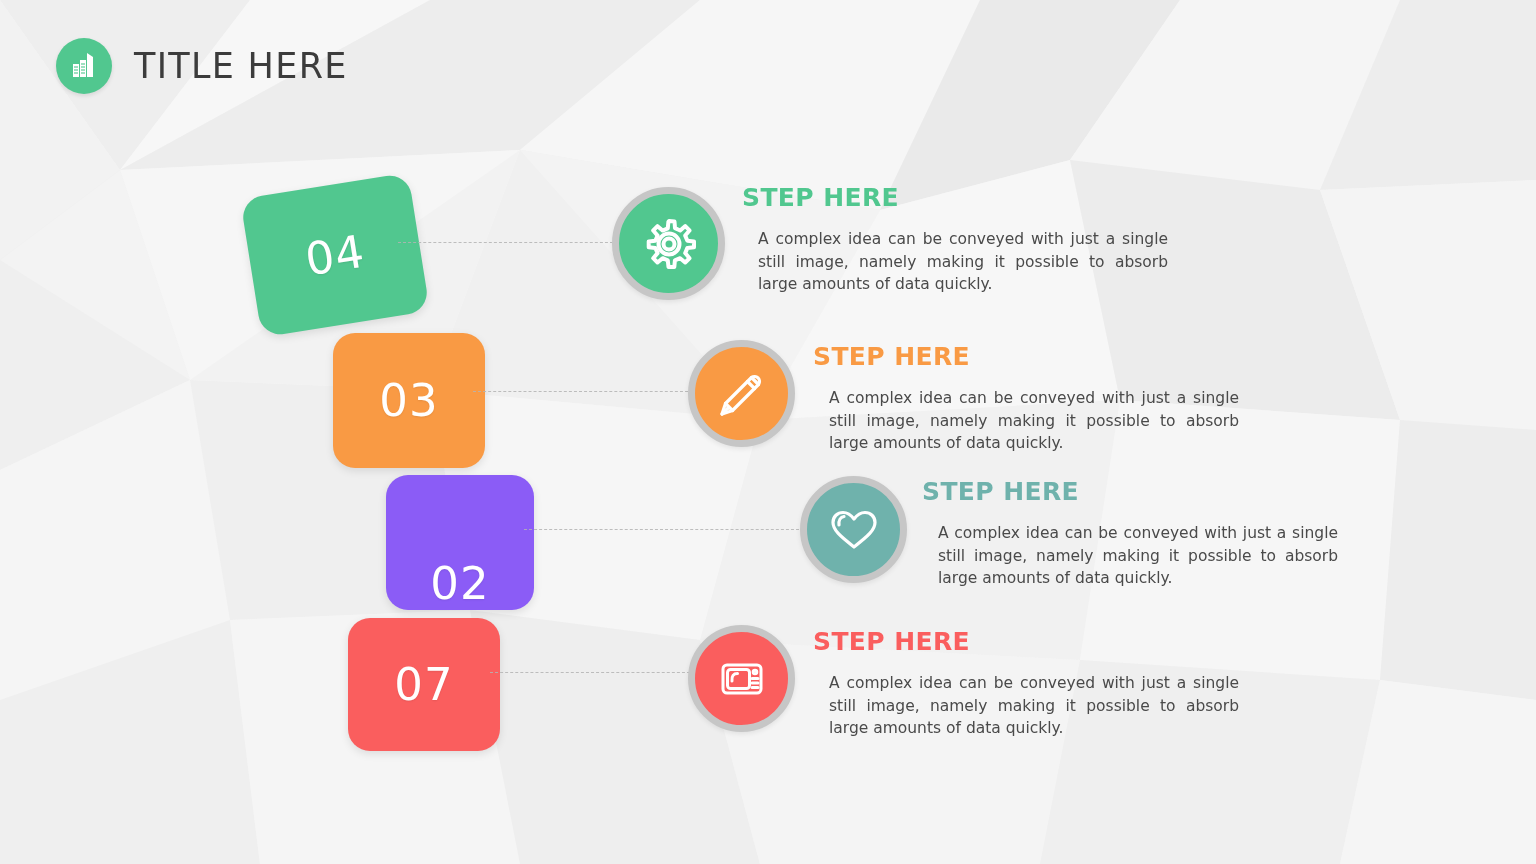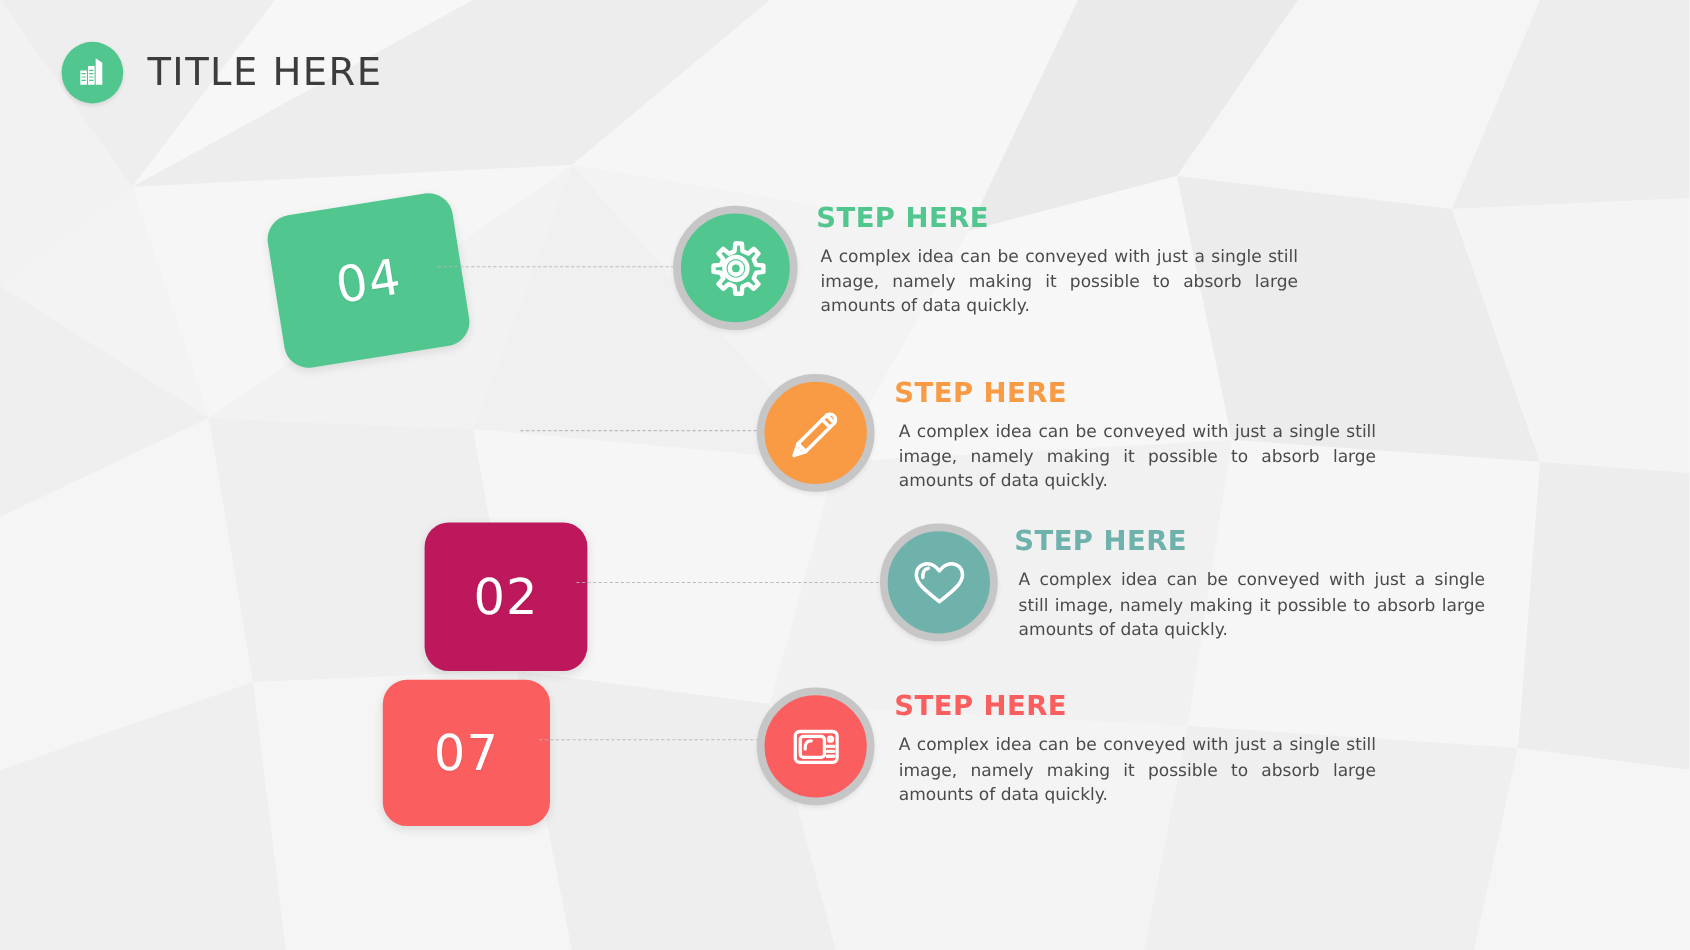--- a/index.html
+++ b/index.html
@@ -100,21 +100,21 @@
     font-size: 25px;
     font-weight: bold;
     letter-spacing: 0.4px;
     margin: 0 0 10px 0;
   }
   .step-body {
     font-size: 15.5px;
     line-height: 1.46;
     color: #4a4a4a;
     text-align: justify;
-    margin: 4px;
+    margin: 16px;
   }
 </style>
 </head>
 <body>
 
 <div class="slide">
 
   <svg class="bg-poly" viewBox="0 0 1536 864" preserveAspectRatio="none">
     <rect x="0" y="0" width="1536" height="864" fill="#f4f4f4"></rect>
     <polygon points="0,0 250,0 120,170" fill="#eeeeee"></polygon>
@@ -181,38 +181,41 @@
         <circle cx="32" cy="32" r="10.5"></circle>
         <circle cx="32" cy="32" r="5.5"></circle>
       </g>
     </svg>
   </div>
   <div class="step-block" style="left:742px; top:183px; width:442px;">
     <p class="step-head" style="color:#51c78f;">STEP HERE</p>
     <p class="step-body">A complex idea can be conveyed with just a single still image, namely making it possible to absorb large amounts of data quickly.</p>
   </div>
 
+  <div class="num-card" style="left:333px; top:333px; width:152px; height:135px; background:#f99a44;">
+    <span>03</span>
+  </div>
   <div class="connector" style="left:473px; top:391px; width:215px;"></div>
   <div class="icon-circle" style="left:688px; top:340px; width:107px; height:107px; background:#f99a44;">
     <svg width="58" height="58" viewBox="0 0 58 58">
       <g fill="none" stroke="#ffffff" stroke-width="3.2" stroke-linejoin="round" stroke-linecap="round">
         <path d="M38.5 12.5 l7 7 -26 26 -10.5 3.5 3.5-10.5 z"></path>
         <path d="M38.5 12.5 a5 5 0 0 1 7 7"></path>
         <line x1="34.5" y1="16.5" x2="41.5" y2="23.5"></line>
         <line x1="12.5" y1="38.5" x2="19.5" y2="45.5"></line>
         <line x1="9" y1="49" x2="15" y2="43"></line>
       </g>
     </svg>
   </div>
   <div class="step-block" style="left:813px; top:342px; width:442px;">
     <p class="step-head" style="color:#f99a44;">STEP HERE</p>
     <p class="step-body">A complex idea can be conveyed with just a single still image, namely making it possible to absorb large amounts of data quickly.</p>
   </div>
 
-  <div class="num-card" style="left:386px; top:475px; width:148px; height:135px; background:#be185d;">
+  <div class="num-card" style="left:386px; top:475px; width:148px; height:135px; background:#8b5cf6;align-items:flex-end;">
     <span>02</span>
   </div>
   <div class="connector" style="left:524px; top:529px; width:275px;"></div>
   <div class="icon-circle" style="left:800px; top:476px; width:107px; height:107px; background:#6fb2ac;">
     <svg width="58" height="58" viewBox="0 0 58 58">
       <g fill="none" stroke="#ffffff" stroke-width="3.2" stroke-linejoin="round" stroke-linecap="round">
         <path d="M29 46 C15 35 8 29 8 21.5 C8 15.5 12.5 11.5 18 11.5 C22 11.5 26 14 29 18 C32 14 36 11.5 40 11.5 C45.5 11.5 50 15.5 50 21.5 C50 29 43 35 29 46 z"></path>
         <path d="M14 24 C13.5 19.5 15.5 16 19 15.5"></path>
       </g>
     </svg>

